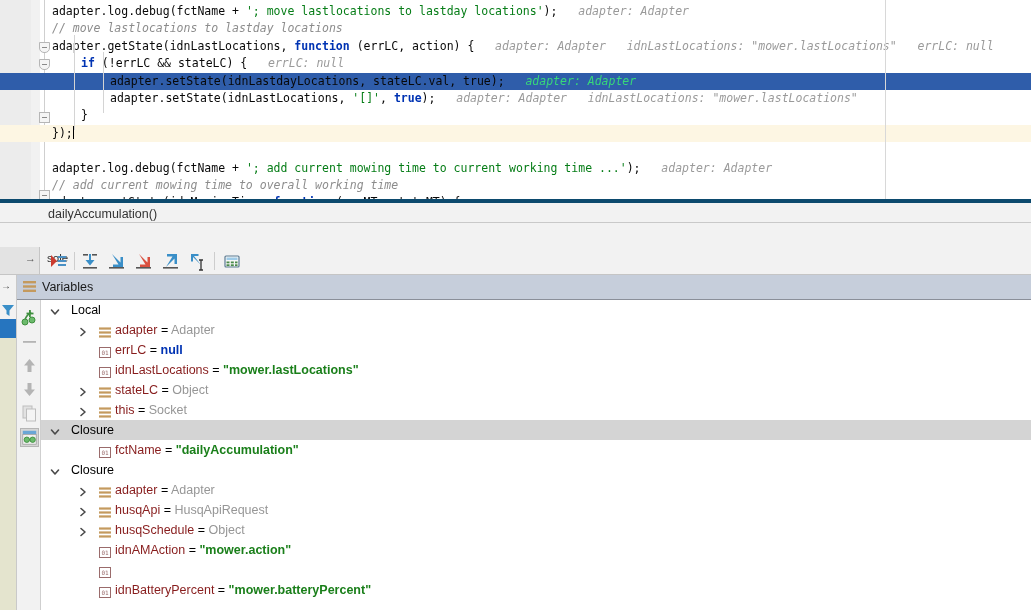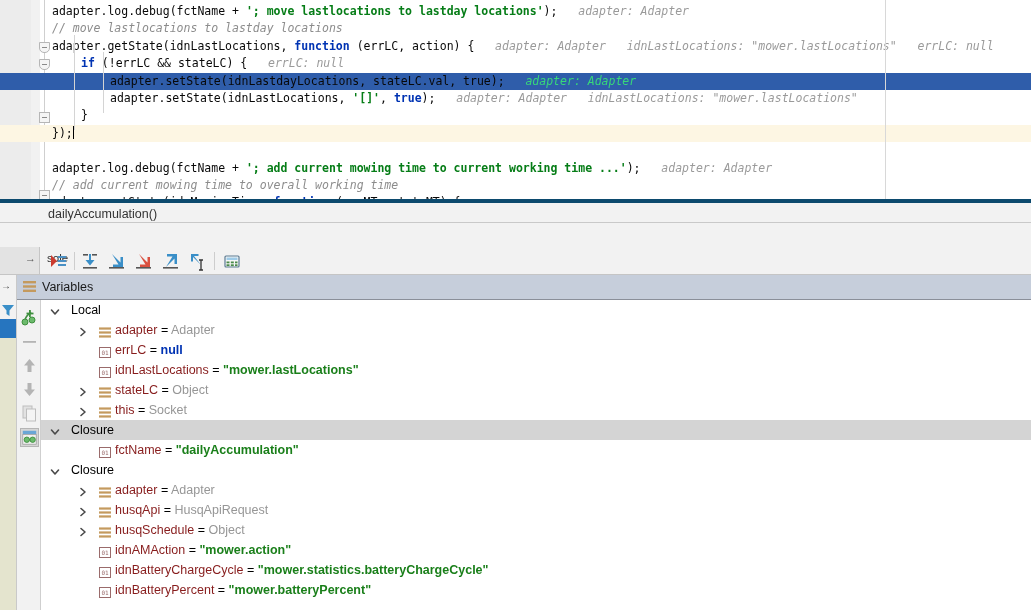--- a/index.html
+++ b/index.html
@@ -31,21 +31,21 @@
   .ln{position:absolute;left:0;width:1031px;height:17.4px;line-height:17.4px;white-space:pre;}
   .ln .t{position:absolute;left:52px;top:0;white-space:pre;}
   .ln.sel{background:#2f5daa;}
   .ln.sel .t{color:#ffffff;}
   .ln.caretline{background:#fdf6e3;}
   .indent{position:absolute;width:1px;background:#d4d4d4;}
   .marginline{position:absolute;left:885px;top:0;width:1px;height:200px;background:#d8d8d8;}
   .caret{display:inline-block;width:1px;height:13px;background:#000;vertical-align:-2px;margin-left:0px;}
 
   .kw{color:#0033b3;font-weight:bold;}
-  .str{color:#067d17;font-weight:bold;}
+  .str{color:#067d17;font-weight:normal;}
   .cmt{color:#8c8c8c;font-style:italic;}
   .pln{color:#080808;}
   .inl{color:#9a9a9a;font-style:italic;}
   .inl-sel{color:#38d87a;font-style:italic;}
 
   
   .breadcrumb{position:absolute;left:0;top:199px;width:1031px;height:24px;background:#f2f2f2;
               border-top:4px solid #0c4a6e;border-bottom:1px solid #c9c9c9;box-sizing:border-box;}
   .breadcrumb .bc-text{position:absolute;left:48px;top:4px;font-size:12.5px;color:#333;}
 
@@ -383,21 +383,20 @@
               <rect x="0.5" y="0.5" width="11" height="10" fill="#fff" stroke="#9a6b6b" stroke-width="1"></rect>
               <text x="6" y="8" font-size="6" text-anchor="middle" fill="#9a6b6b" font-family="monospace">01</text>
             </svg></span>
           <span class="txt" style="left: 74px;"><span class="vname">idnAMAction</span><span class="veq"> = </span><span class="vstr">"mower.action"</span></span>
         </div>
         <div class="row" style="top: 260px;">
           <span class="ico-prim" style="left: 58px;"><svg width="12" height="11" viewBox="0 0 12 11">
               <rect x="0.5" y="0.5" width="11" height="10" fill="#fff" stroke="#9a6b6b" stroke-width="1"></rect>
               <text x="6" y="8" font-size="6" text-anchor="middle" fill="#9a6b6b" font-family="monospace">01</text>
             </svg></span>
-          <span class="txt" style="left: 74px;"><span class="vname">idnBatteryChargeCycle</span><span class="veq"> = </span><span class="vstr">"mower.statistics.batteryChargeCycle"</span></span>
         </div>
         <div class="row" style="top: 280px;">
           <span class="ico-prim" style="left: 58px;"><svg width="12" height="11" viewBox="0 0 12 11">
               <rect x="0.5" y="0.5" width="11" height="10" fill="#fff" stroke="#9a6b6b" stroke-width="1"></rect>
               <text x="6" y="8" font-size="6" text-anchor="middle" fill="#9a6b6b" font-family="monospace">01</text>
             </svg></span>
           <span class="txt" style="left: 74px;"><span class="vname">idnBatteryPercent</span><span class="veq"> = </span><span class="vstr">"mower.batteryPercent"</span></span>
         </div>
       </div>
   </div>

